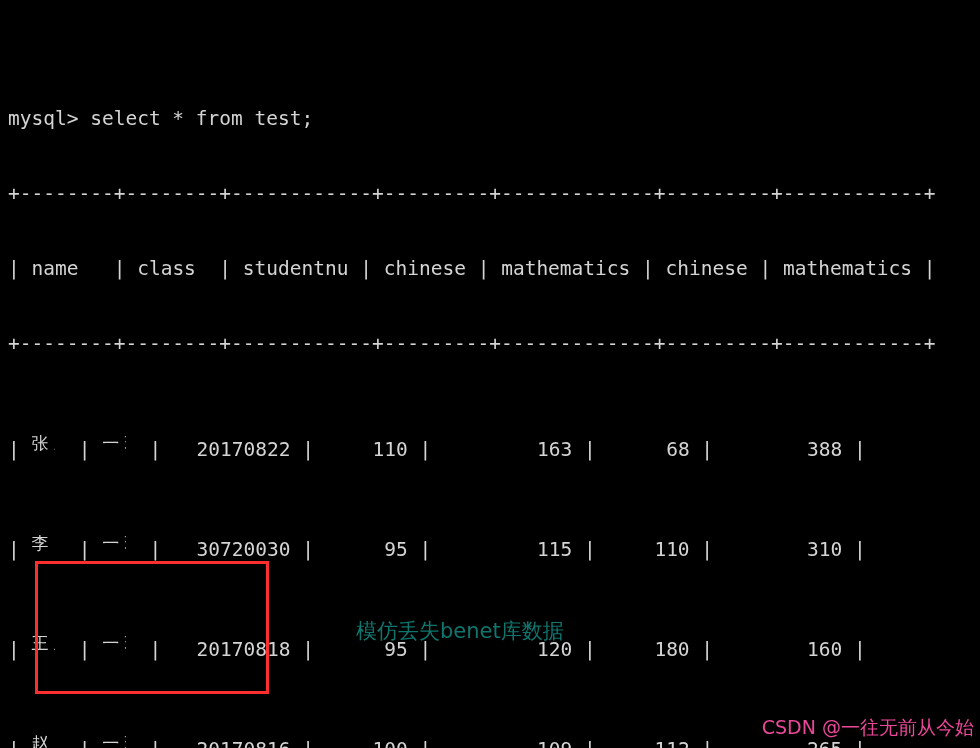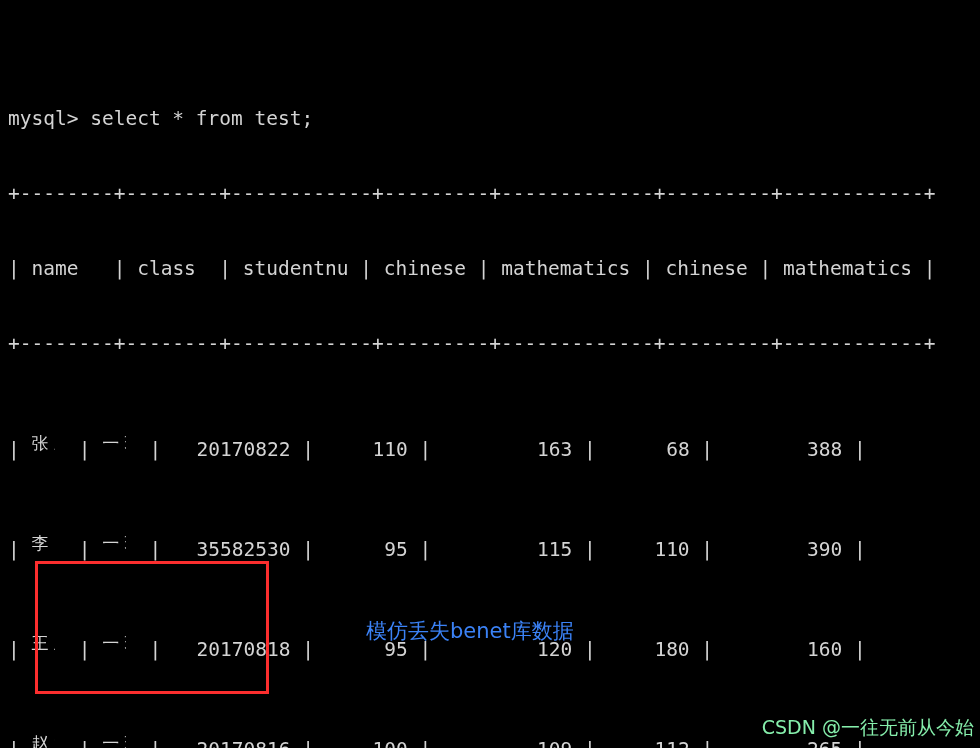--- a/index.html
+++ b/index.html
@@ -63,35 +63,35 @@
     top: 561px;
     width: 234px;
     height: 133px;
     border: 3px solid #fc2e2e;
     box-sizing: border-box;
     pointer-events: none;
   }
 
   #annotation {
     position: absolute;
-    left: 358px;
+    left: 348px;
     top: 619px;
-    color: #3b82f6;
+    color: #0f766e;
     font-family: "DejaVu Sans", "Liberation Sans", sans-serif;
     font-size: 21px;
     line-height: 24px;
     font-weight: 400;
     white-space: pre;
   }
 
   #watermark {
     position: absolute;
     right: 14px;
     top: 715px;
-    color: #86efac;
+    color: #ec4899;
     font-family: "DejaVu Sans", "Liberation Sans", sans-serif;
     font-size: 19px;
     line-height: 24px;
     white-space: pre;
   }
 </style>
 </head>
 <body>
 
 <div id="terminal">
@@ -99,21 +99,21 @@
   <div class="term-body">
 
     
     <div class="line">mysql&gt; select * from test;</div>
     <div class="line">+--------+--------+------------+---------+-------------+---------+------------+</div>
     <div class="line"><span>| </span><span>name</span><span>   | </span><span>class</span><span>  | </span><span>studentnu</span><span> | </span><span>chinese</span><span> | </span><span>mathematics</span><span> | </span><span>chinese</span><span> | </span><span>mathematics</span><span> |</span></div>
     <div class="line">+--------+--------+------------+---------+-------------+---------+------------+</div>
 
     <div class="line"><span>| </span><span class="cjk">张 三</span><span>  | </span><span class="cjk">一 班</span><span>  |   </span><span>20170822</span><span> |     </span><span>110</span><span> |         </span><span>163</span><span> |      </span><span>68</span><span> |        </span><span>388</span><span> |</span></div>
 
-    <div class="line"><span>| </span><span class="cjk">李 四</span><span>  | </span><span class="cjk">一 班</span><span>  |   </span><span>35582530</span><span> |      </span><span>95</span><span> |         </span><span>115</span><span> |     </span><span>110</span><span> |        </span><span>390</span><span> |</span></div>
+    <div class="line"><span>| </span><span class="cjk">李 四</span><span>  | </span><span class="cjk">一 班</span><span>  |   </span><span>30720030</span><span> |      </span><span>95</span><span> |         </span><span>115</span><span> |     </span><span>110</span><span> |        </span><span>310</span><span> |</span></div>
 
     <div class="line"><span>| </span><span class="cjk">王 五</span><span>  | </span><span class="cjk">一 班</span><span>  |   </span><span>20170818</span><span> |      </span><span>95</span><span> |         </span><span>120</span><span> |     </span><span>180</span><span> |        </span><span>160</span><span> |</span></div>
 
     <div class="line"><span>| </span><span class="cjk">赵 六</span><span>  | </span><span class="cjk">一 班</span><span>  |   </span><span>20170816</span><span> |     </span><span>100</span><span> |         </span><span>109</span><span> |     </span><span>112</span><span> |        </span><span>265</span><span> |</span></div>
 
     
 
     
 
     

